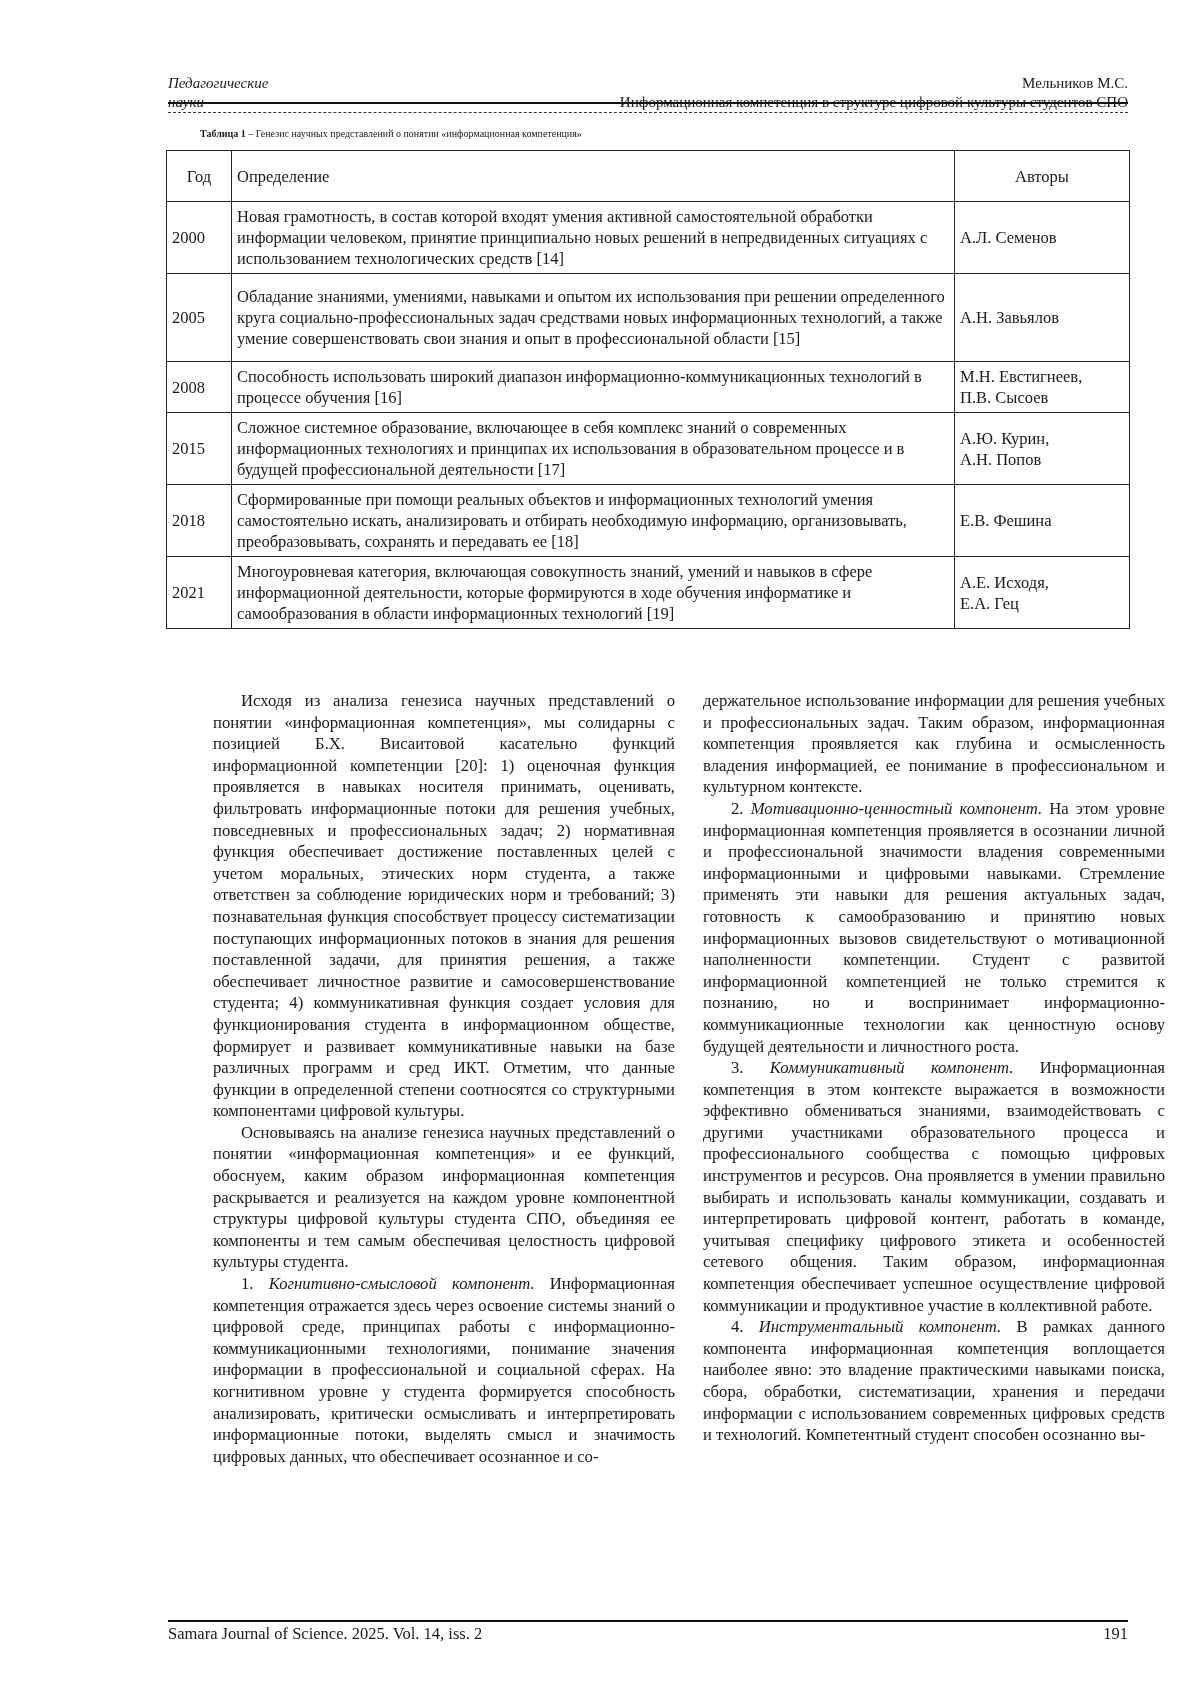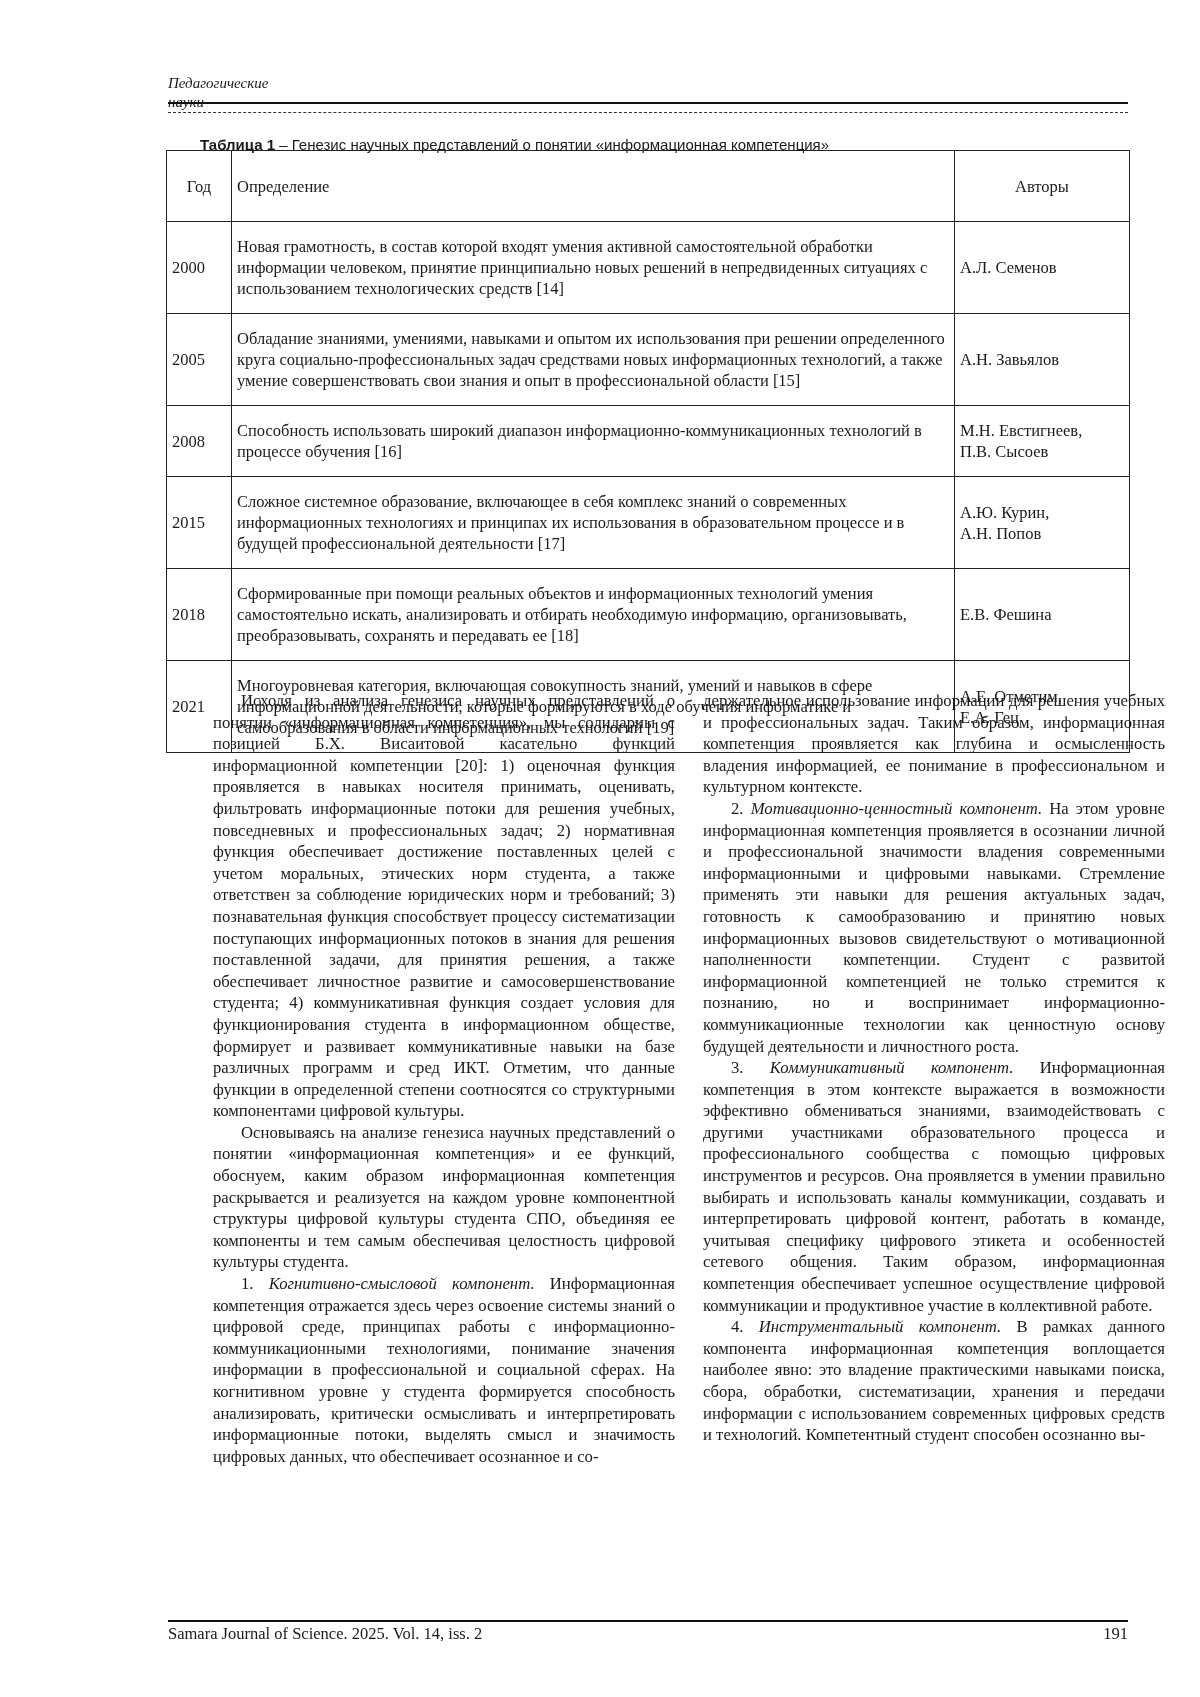--- a/index.html
+++ b/index.html
@@ -4,24 +4,24 @@
 <style>
   html, body { margin:0; padding:0; background:#ffffff; }
   body { width:1200px; height:1697px; position:relative; overflow:hidden;
          font-family:"Liberation Serif", serif; color:#1a1a1a; }
   .page { position:absolute; left:168px; top:0; width:960px; }
   .hdr { position:absolute; top:62px; left:0; width:960px; height:40px; font-size:15px; line-height:19px;margin-top:12px; }
   .hdr-left { position:absolute; left:0; top:0; font-style:italic; }
   .hdr-right { position:absolute; right:0; top:0; text-align:right; }
   .hdr-rule { position:absolute; left:0; top:102px; width:960px; border-top:2px solid #111; }
   .hdr-dash { position:absolute; left:0; top:112px; width:960px; border-top:1px dashed #333; }
-  .caption { position:absolute; top:136px; left:32px; font-family:Liberation Sans, sans-serif; font-size:15px; }
+  .caption { position:absolute; top:128px; left:32px; font-family:Liberation Serif, serif; font-size:10px; }
   .caption b { font-weight:bold; }
   table.gen { position:absolute; top:150px; left:-2px; width:964px; border-collapse:collapse; font-size:16.5px; line-height:21px; }
-  table.gen th, table.gen td { border:1.3px solid #222; padding:14px 5px; vertical-align:middle; font-weight:normal; }
+  table.gen th, table.gen td { border:1.3px solid #222; padding:4px 5px; vertical-align:middle; font-weight:normal; }
   table.gen th { height:42px; text-align:center; }
   .c-year { width:54px; text-align:left; }
   .c-def { width:712px; text-align:left; }
   .c-auth { text-align:left; }
   .cols { position:absolute; top:690px; left:0; width:960px; }
   .col { position:absolute; top:0; width:462px; font-size:16.7px; line-height:21.6px; text-align:justify;margin-left:45px; }
   .col-left { left:0; }
   .col-right { left:490px; }
   .col p { margin:0; text-indent:28px; }
   .col p.cont { text-indent:0; }
@@ -33,20 +33,24 @@
 </style>
 </head>
 <body>
 
 <div class="page">
 
   <div class="hdr">
     <div class="hdr-left">
       <div>Педагогические</div>
       <div>науки</div>
+    </div>
+    <div class="hdr-right">
+      <div>Мельников М.С.</div>
+      <div>Информационная компетенция в структуре цифровой культуры студентов СПО</div>
     </div>
   </div>
   <div class="hdr-rule"></div>
   <div class="hdr-dash"></div>
 
   <div class="caption">
     <b>Таблица 1</b><span> – Генезис научных представлений о понятии «информационная компетенция»</span>
   </div>
 
   <table class="gen">
@@ -92,21 +96,21 @@
         <td class="c-year">2018</td>
         <td class="c-def">Сформированные при помощи реальных объектов и информационных технологий умения самостоятельно искать, анализировать и отбирать необходимую информацию, организовывать, преобразовывать, сохранять и передавать ее [18]</td>
         <td class="c-auth">
             <div>Е.В. Фешина</div>
           </td>
       </tr>
       <tr style="height:66px">
         <td class="c-year">2021</td>
         <td class="c-def">Многоуровневая категория, включающая совокупность знаний, умений и навыков в сфере информационной деятельности, которые формируются в ходе обучения информатике и самообразования в области информационных технологий [19]</td>
         <td class="c-auth">
-            <div>А.Е. Отметим,</div>
+            <div>А.Е. Исходя,</div>
             <div>Е.А. Гец</div>
           </td>
       </tr>
     </tbody>
   </table>
 
   <div class="cols">
     <div class="col col-left">
       <p>Исходя из анализа генезиса научных представлений о понятии «информационная компетенция», мы солидарны с позицией Б.Х. Висаитовой касательно функций информационной компетенции [20]: 1) оценочная функция проявляется в навыках носителя принимать, оценивать, фильтровать информационные потоки для решения учебных, повседневных и профессиональных задач; 2) нормативная функция обеспечивает достижение поставленных целей с учетом моральных, этических норм студента, а также ответствен за соблюдение юридических норм и требований; 3) познавательная функция способствует процессу систематизации поступающих информационных потоков в знания для решения поставленной задачи, для принятия решения, а также обеспечивает личностное развитие и самосовершенствование студента; 4) коммуникативная функция создает условия для функционирования студента в информационном обществе, формирует и развивает коммуникативные навыки на базе различных программ и сред ИКТ. Отметим, что данные функции в определенной степени соотносятся со структурными компонентами цифровой культуры.</p>
       <p>Основываясь на анализе генезиса научных представлений о понятии «информационная компетенция» и ее функций, обоснуем, каким образом информационная компетенция раскрывается и реализуется на каждом уровне компонентной структуры цифровой культуры студента СПО, объединяя ее компоненты и тем самым обеспечивая целостность цифровой культуры студента.</p>

